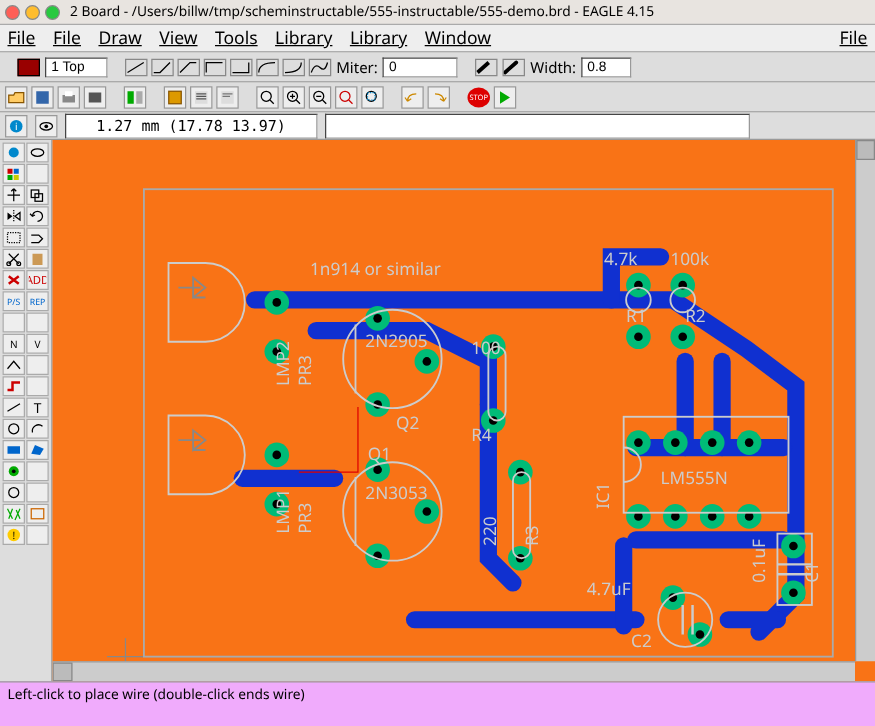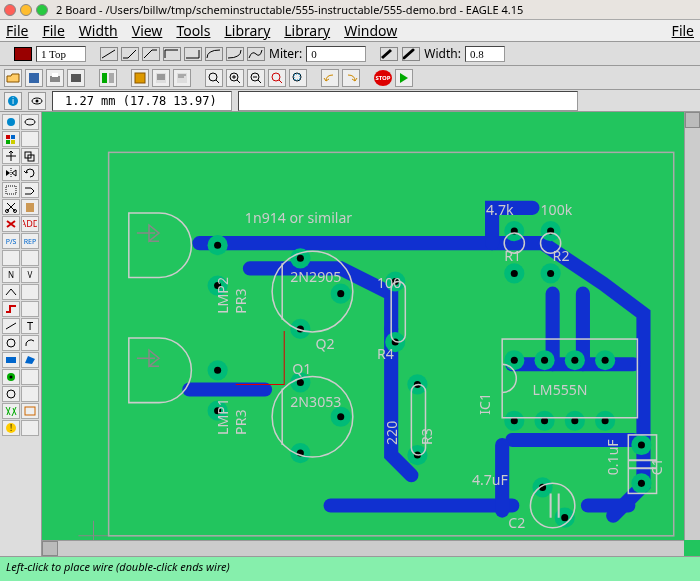--- a/index.html
+++ b/index.html
@@ -6,61 +6,61 @@
 body{width:700px;height:581px;background:#d4d0c8;overflow:hidden;display:flex;flex-direction:column}
 .titlebar{height:20px;background:#e8e4e0;display:flex;align-items:center;padding:0 4px;font-size:11px;border-bottom:1px solid #aaa}
 .window-buttons{display:flex;gap:4px;margin-right:8px}
 .wb{width:12px;height:12px;border-radius:50%;border:1px solid #888}
 .wb.red{background:#ff5f57}.wb.yel{background:#ffbd2e}.wb.grn{background:#28c940}
 .menubar{height:22px;background:#eee;display:flex;align-items:center;padding:0 6px;font-size:14px;border-bottom:1px solid #999}
 .menubar span{margin-right:14px;text-decoration:underline;cursor:pointer}
 .menubar .help{margin-left:auto;margin-right:0}
 .toolbar1{height:24px;background:#ddd;display:flex;align-items:center;padding:0 4px;gap:4px;border-bottom:1px solid #999;font-size:11px}
 .swatch{width:18px;height:14px;background:#900;border:1px solid #000}
-.sel{background:#fff;border:1px inset #999;padding:1px 4px;font-family:Liberation Serif, serif;font-size:11px;min-width:50px}
+.sel{background:#fff;border:1px inset #999;padding:1px 4px;font-family:Liberation Sans, sans-serif;font-size:11px;min-width:50px}
 .sep{width:6px}
 .linestyles{display:flex;gap:3px}
 .ls{width:18px;height:14px;border:1px solid #888;display:flex;align-items:center;justify-content:center}
 .ls svg{width:16px;height:12px}
 .miter{font-size:12px}
 .toolbar2{height:24px;background:#ddd;display:flex;align-items:center;padding:0 4px;gap:3px;border-bottom:1px solid #999}
 .tb{width:18px;height:18px;border:1px solid #999;background:#eee;display:flex;align-items:center;justify-content:center;font-size:10px}
 .tb svg{width:14px;height:14px}
-.stop{width:24px;height:16px;background:#d00;border-radius:50%;color:#fff;font-size:6px;font-weight:bold;display:flex;align-items:center;justify-content:center}
+.stop{width:24px;height:16px;background:#d00;border-radius:50%;color:#fff;font-size:6px;font-weight:normal;display:flex;align-items:center;justify-content:center}
 .coordbar{height:22px;background:#ddd;display:flex;align-items:center;padding:0 4px;gap:6px;border-bottom:1px solid #999}
-.coord{background:#fff;border:1px inset #999;padding:2px 12px;font-family:monospace;font-size:12px;min-width:180px}
+.coord{background:#fff;border:1px inset #999;padding:2px 24px;font-family:monospace;font-size:12px;min-width:180px}
 .main{flex:1;display:flex;overflow:hidden}
 .leftbar{width:42px;background:#ddd;border-right:1px solid #999;display:flex;flex-direction:column;padding:2px;gap:1px}
 .toolrow{display:flex;gap:1px}
 .tool{width:18px;height:16px;border:1px solid #aaa;background:#eee;display:flex;align-items:center;justify-content:center;font-size:8px}
 .tool svg{width:14px;height:12px}
-.canvas{flex:1;background:#22c55e;position:relative;overflow:hidden}
+.canvas{flex:1;background:#f97316;position:relative;overflow:hidden}
 .canvas svg{width:100%;height:100%}
-.statusbar{height:25px;background:#86efac;border-top:1px solid #999;padding:2px 6px;font-size:11px;font-style:italic;font-family:serif}
+.statusbar{height:36px;background:#f0abfc;border-top:1px solid #999;padding:2px 6px;font-size:11px;font-family:serif}
 .scroll-v{position:absolute;right:0;top:0;bottom:16px;width:16px;background:#ccc;border-left:1px solid #999}
 .scroll-v::before{content:"";position:absolute;top:0;left:0;right:0;height:14px;background:#bbb;border:1px solid #888}
 .scroll-h{position:absolute;bottom:0;left:0;right:16px;height:16px;background:#ccc;border-top:1px solid #999}
 .scroll-h::before{content:"";position:absolute;top:0;left:0;bottom:0;width:14px;background:#bbb;border:1px solid #888}
 </style>
 </head>
 <body>
 
 <div class="titlebar">
   <div class="window-buttons">
     <div class="wb red"></div>
     <div class="wb yel"></div>
     <div class="wb grn"></div>
   </div>
   <span>2 Board - /Users/billw/tmp/scheminstructable/555-instructable/555-demo.brd - EAGLE 4.15</span>
 </div>
 
 <div class="menubar">
   <span>File</span>
   <span>File</span>
-  <span>Width</span>
+  <span>Draw</span>
   <span>View</span>
   <span>Tools</span>
   <span>Library</span>
   <span>Library</span>
   <span>Window</span>
   <span class="help">File</span>
 </div>
 
 <div class="toolbar1">
   <div class="sep"></div>

